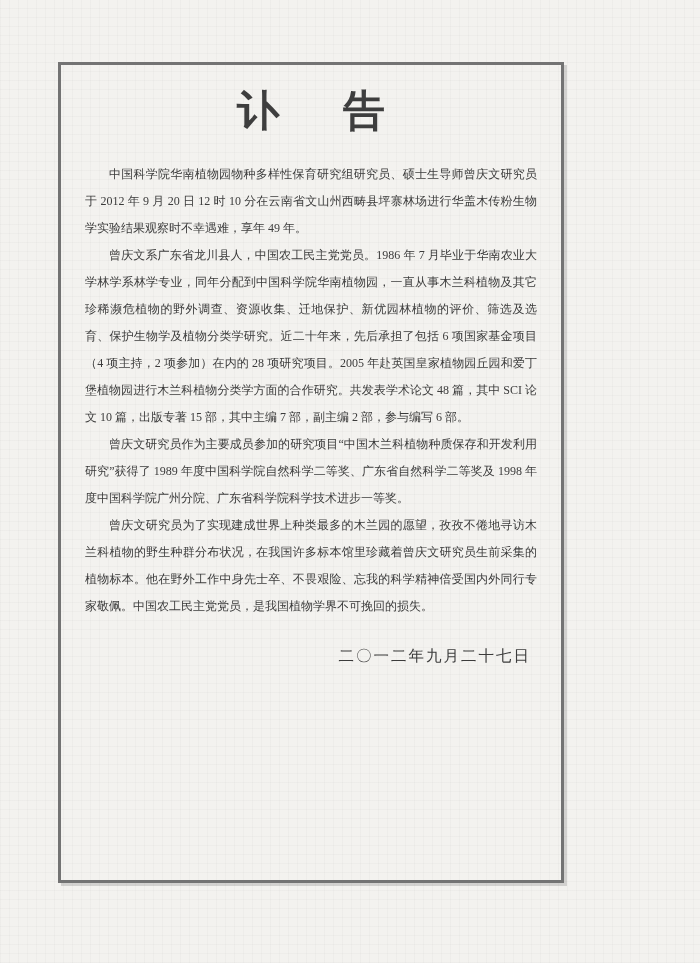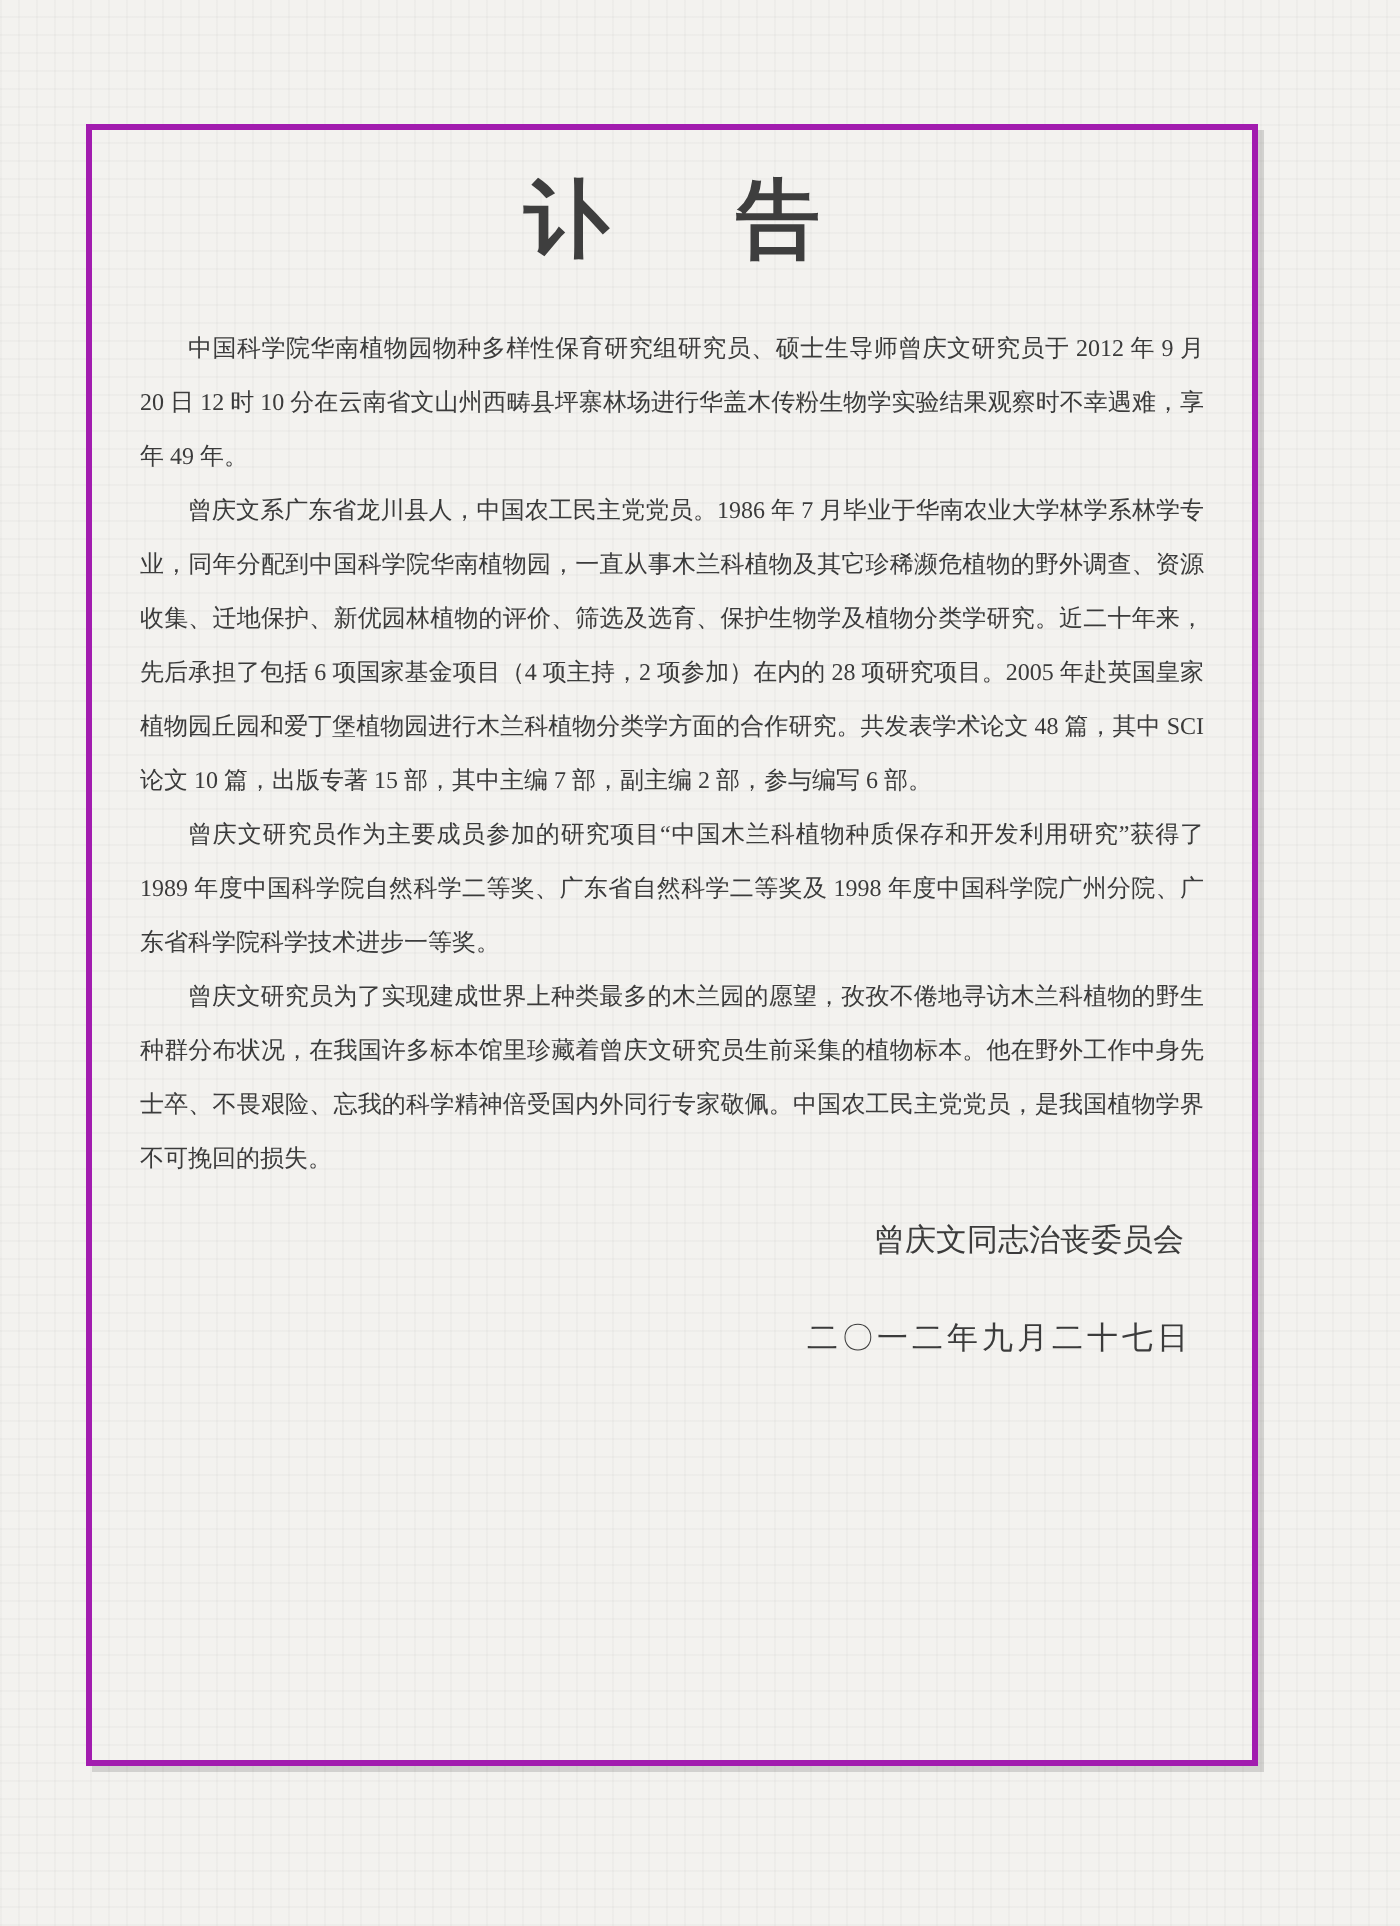--- a/index.html
+++ b/index.html
@@ -13,26 +13,26 @@
     background-color: #f3f2ef;
     background-image:
       repeating-linear-gradient(0deg, rgba(120,120,120,0.045) 0 1px, rgba(0,0,0,0) 1px 9px),
       repeating-linear-gradient(90deg, rgba(120,120,120,0.045) 0 1px, rgba(0,0,0,0) 1px 9px);
     font-family: "Liberation Serif", "DejaVu Serif", serif;
     color: #3b3b3b;
     overflow: hidden;
   }
   .frame {
     position: absolute;
-    left: 43px;
+    left: 58px;
     top: 62px;
-    width: 586px;
+    width: 506px;
     height: 821px;
     box-sizing: border-box;
-    border: 3px solid #a21caf;
+    border: 3px solid #737373;
     box-shadow: 3px 3px 0 rgba(60,60,60,0.18);
     padding: 22px 24px 0 24px;
     background: transparent;
   }
   .title {
     margin: 0 0 26px 0;
     text-align: center;
     font-size: 42px;
     line-height: 48px;
     font-weight: 700;
@@ -73,15 +73,14 @@
 <div class="frame">
   <h1 class="title">
     <span class="char-1">讣</span><span class="char-2">告</span>
   </h1>
 
   <p class="body-para">中国科学院华南植物园物种多样性保育研究组研究员、硕士生导师曾庆文研究员于 2012 年 9 月 20 日 12 时 10 分在云南省文山州西畴县坪寨林场进行华盖木传粉生物学实验结果观察时不幸遇难，享年 49 年。</p>
   <p class="body-para">曾庆文系广东省龙川县人，中国农工民主党党员。1986 年 7 月毕业于华南农业大学林学系林学专业，同年分配到中国科学院华南植物园，一直从事木兰科植物及其它珍稀濒危植物的野外调查、资源收集、迁地保护、新优园林植物的评价、筛选及选育、保护生物学及植物分类学研究。近二十年来，先后承担了包括 6 项国家基金项目（4 项主持，2 项参加）在内的 28 项研究项目。2005 年赴英国皇家植物园丘园和爱丁堡植物园进行木兰科植物分类学方面的合作研究。共发表学术论文 48 篇，其中 SCI 论文 10 篇，出版专著 15 部，其中主编 7 部，副主编 2 部，参与编写 6 部。</p>
   <p class="body-para">曾庆文研究员作为主要成员参加的研究项目“中国木兰科植物种质保存和开发利用研究”获得了 1989 年度中国科学院自然科学二等奖、广东省自然科学二等奖及 1998 年度中国科学院广州分院、广东省科学院科学技术进步一等奖。</p>
   <p class="body-para">曾庆文研究员为了实现建成世界上种类最多的木兰园的愿望，孜孜不倦地寻访木兰科植物的野生种群分布状况，在我国许多标本馆里珍藏着曾庆文研究员生前采集的植物标本。他在野外工作中身先士卒、不畏艰险、忘我的科学精神倍受国内外同行专家敬佩。中国农工民主党党员，是我国植物学界不可挽回的损失。</p>
 
-  <div class="signature-line">曾庆文同志治丧委员会</div>
   <div class="date-line">二〇一二年九月二十七日</div>
 </div>
 
 </body></html>

